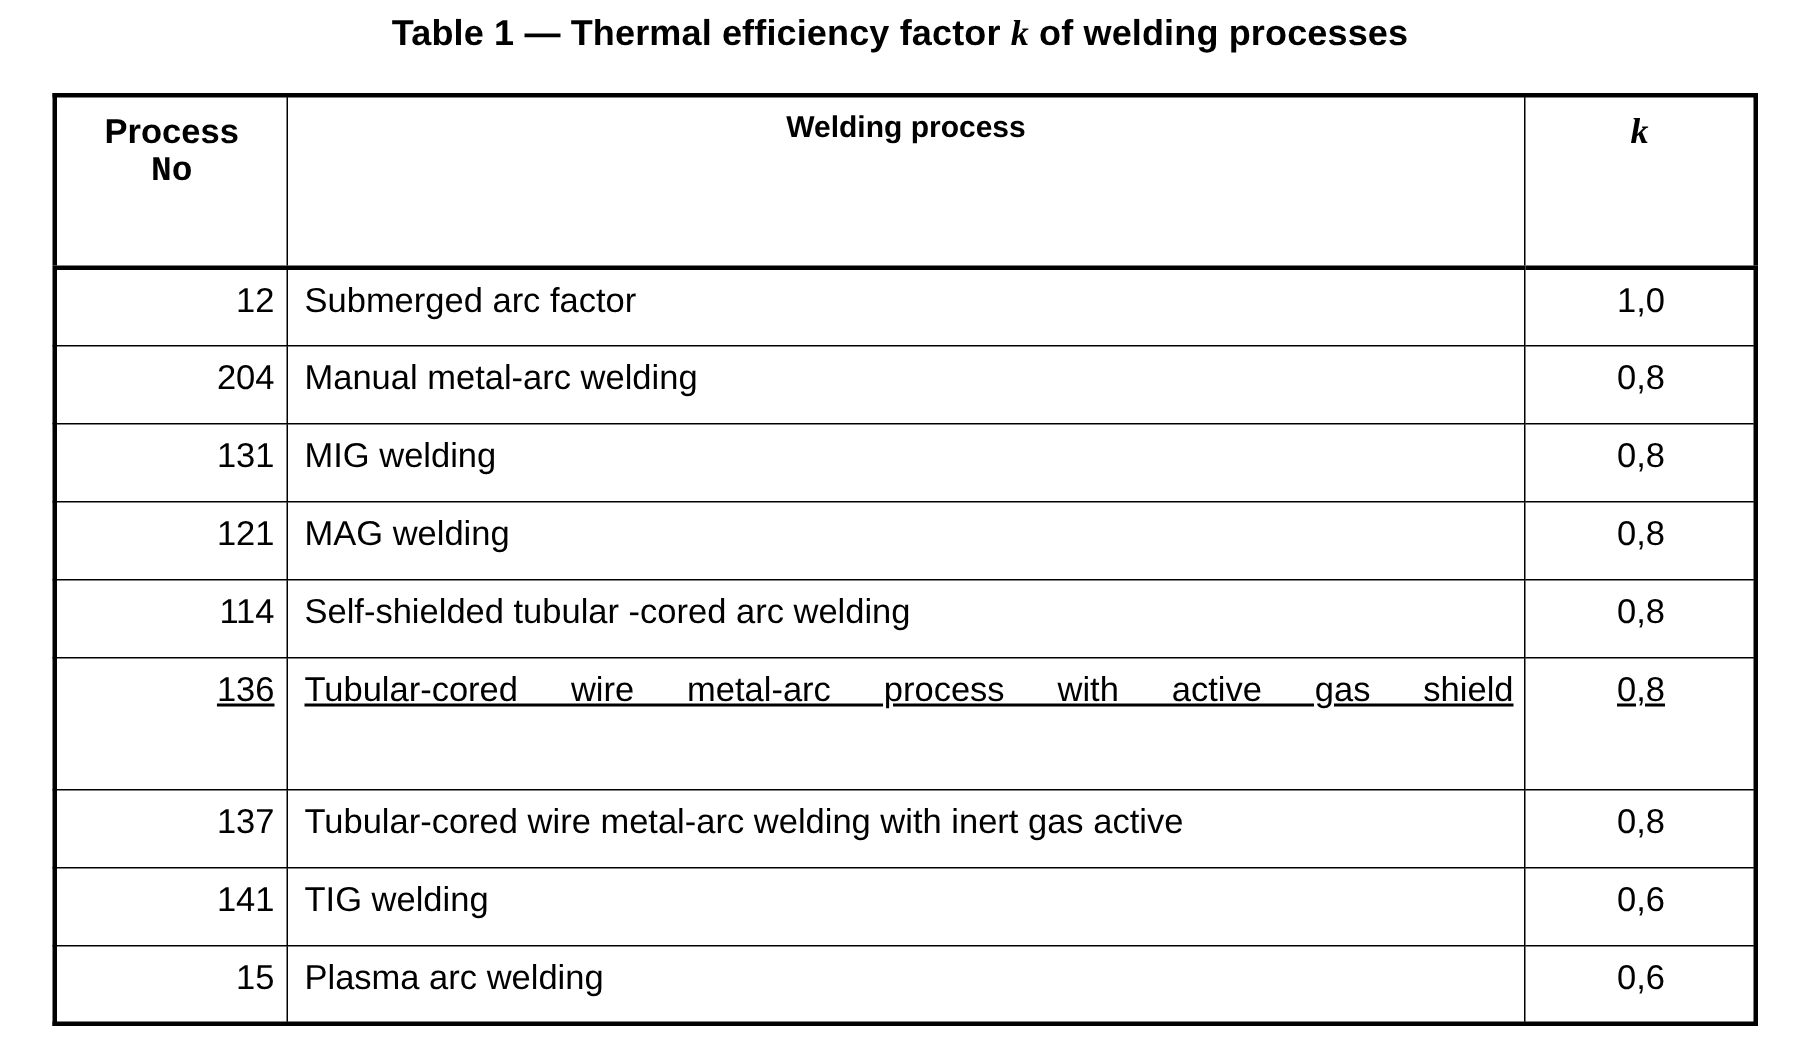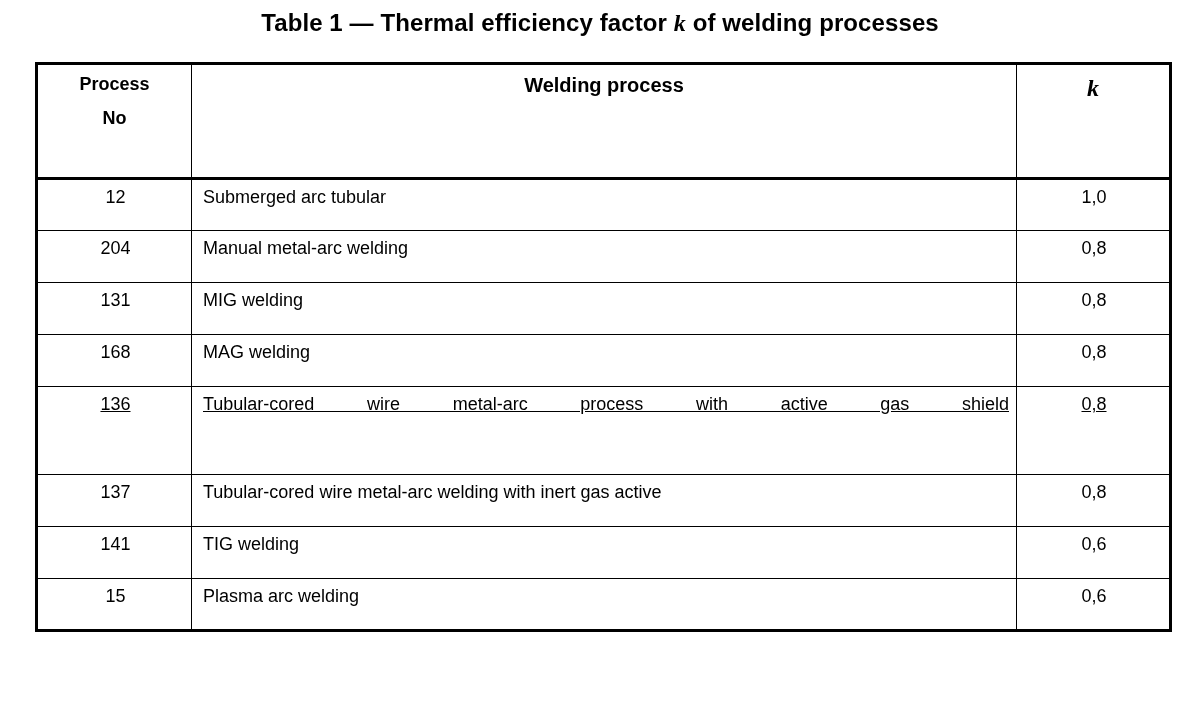--- a/index.html
+++ b/index.html
@@ -60,21 +60,21 @@
   table.spec-table col.c-proc  { width: 825px; }
   table.spec-table col.c-k     { width: 154px; }
 
   table.spec-table th,
   table.spec-table td {
     border-left: 1.5px solid #000000;
     border-right: 1.5px solid #000000;
     border-top: 1.5px solid #000000;
     border-bottom: 1.5px solid #000000;
     vertical-align: top;
-    font-size: 18px;
+    font-size: 23px;
     line-height: 1.18;
     box-sizing: border-box;
   }
 
   
   table.spec-table thead th {
     font-weight: bold;
     text-align: center;
     height: 115px;
     padding: 9px 8px 0 8px;
@@ -84,29 +84,29 @@
   table.spec-table thead th.hdr-no    { padding-top: 9px; }
   table.spec-table thead th.hdr-proc  { font-size: 20px; }
   table.spec-table thead th.hdr-k {
     font-family: "Liberation Serif", serif;
     font-style: italic;
     font-weight: bold;
     font-size: 24px;
   }
   table.spec-table thead th .hdr-line2 {
     display: block;
-    margin-top: 13px;
+    font-family: Liberation Mono, monospace;
   }
 
   
   table.spec-table tbody td {
     height: 52px;
     padding: 7px 8px 6px 10px;
   }
-  table.spec-table tbody td.cell-no  { text-align: center; }
+  table.spec-table tbody td.cell-no  { text-align: right; }
   table.spec-table tbody td.cell-k   { text-align: center; padding-left: 10px; }
   table.spec-table tbody td.cell-proc {
     text-align: justify;
     text-justify: inter-word;
     padding-left: 11px;
     padding-right: 7px;
   }
   table.spec-table tbody tr.two-line td { height: 88px; text-decoration: underline; }
   table.spec-table tbody tr.two-line td.cell-proc {
     text-align: justify;
@@ -144,36 +144,41 @@
             <span>Process</span>
             <span class="hdr-line2">No</span>
           </th>
           <th class="hdr-proc">Welding process</th>
           <th class="hdr-k">k</th>
         </tr>
       </thead>
       <tbody>
         <tr>
           <td class="cell-no">12</td>
-          <td class="cell-proc">Submerged arc tubular</td>
+          <td class="cell-proc">Submerged arc factor</td>
           <td class="cell-k">1,0</td>
         </tr>
         <tr>
           <td class="cell-no">204</td>
           <td class="cell-proc">Manual metal-arc welding</td>
           <td class="cell-k">0,8</td>
         </tr>
         <tr>
           <td class="cell-no">131</td>
           <td class="cell-proc">MIG welding</td>
           <td class="cell-k">0,8</td>
         </tr>
         <tr>
-          <td class="cell-no">168</td>
+          <td class="cell-no">121</td>
           <td class="cell-proc">MAG welding</td>
+          <td class="cell-k">0,8</td>
+        </tr>
+        <tr>
+          <td class="cell-no">114</td>
+          <td class="cell-proc">Self-shielded tubular -cored arc welding</td>
           <td class="cell-k">0,8</td>
         </tr>
         <tr class="two-line">
           <td class="cell-no">136</td>
           <td class="cell-proc">Tubular-cored wire metal-arc process with active gas shield</td>
           <td class="cell-k">0,8</td>
         </tr>
         <tr>
           <td class="cell-no">137</td>
           <td class="cell-proc">Tubular-cored wire metal-arc welding with inert gas active</td>

